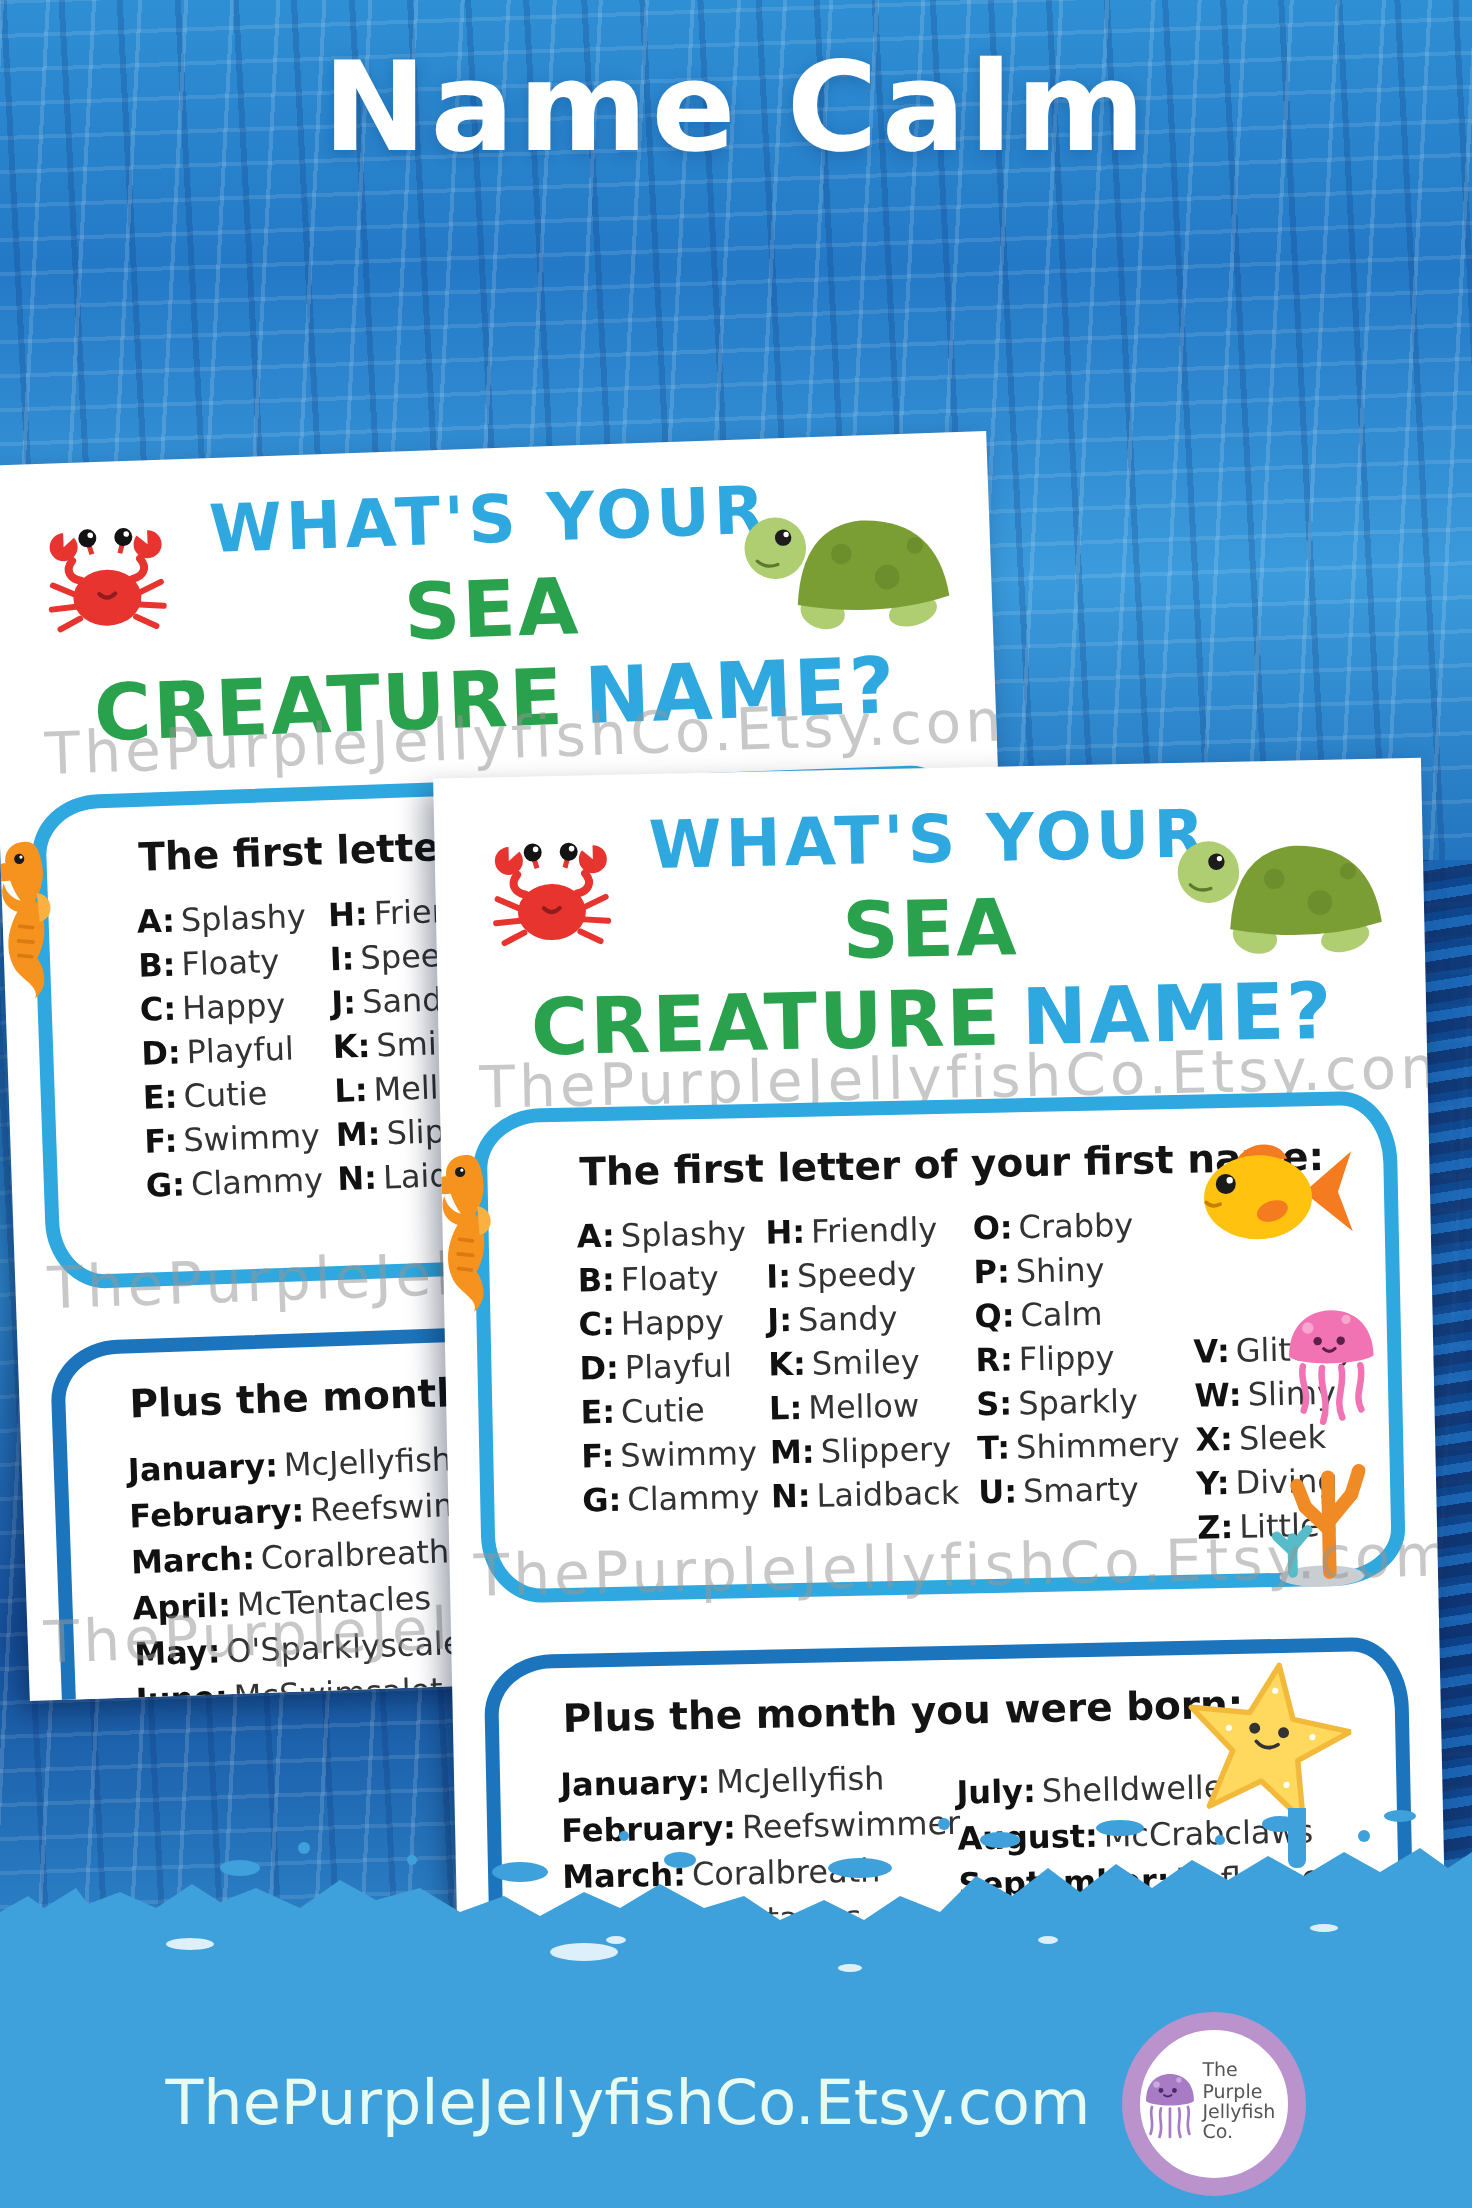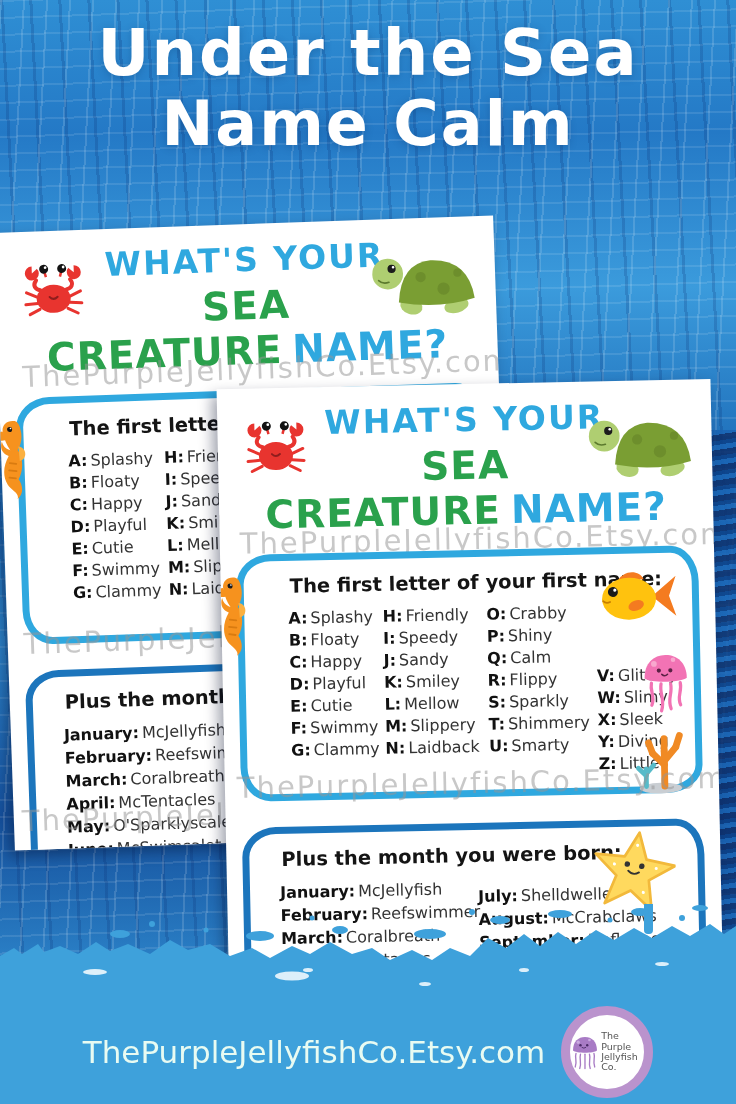--- a/index.html
+++ b/index.html
@@ -66,21 +66,20 @@
     display:flex;align-items:center;justify-content:flex-end;gap:1px;flex:0 0 auto;}
   .logo-text{width:46px;font-size:9.5px;line-height:1.1;color:#555;text-align:left;}
 </style>
 </head>
 <body>
 
 <div class="scene">
   <div class="ocean-dark"></div>
 
   <div class="main-title">
-    <div class="t1">Under the Sea</div>
     <div class="t2">Name Calm</div>
   </div>
 
   <div class="card card-back">
     <div class="card-header">
       <svg class="crab" width="64" height="58" viewBox="0 0 64 58">
         <g stroke="#E8342F" stroke-width="3" stroke-linecap="round">
           <path d="M16,38 L5,33"></path>
             <path d="M16,44 L4,45"></path>
             <path d="M18,50 L8,55"></path>

